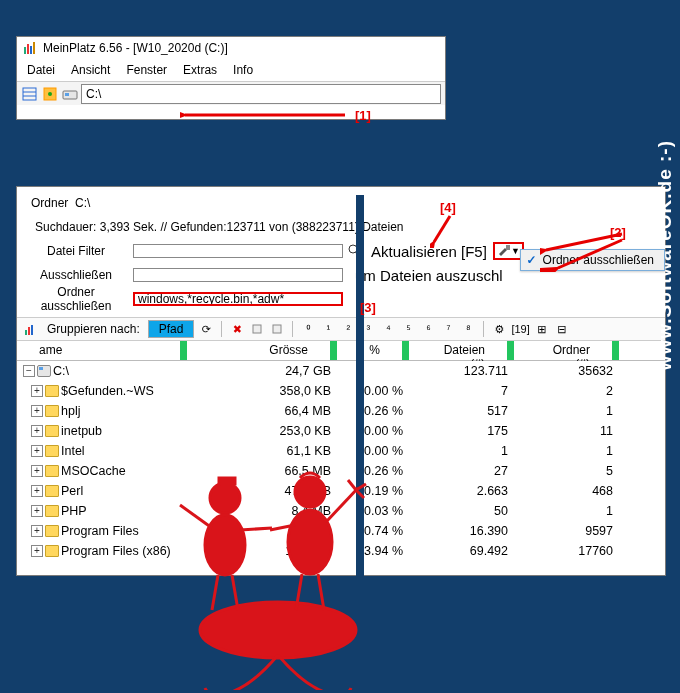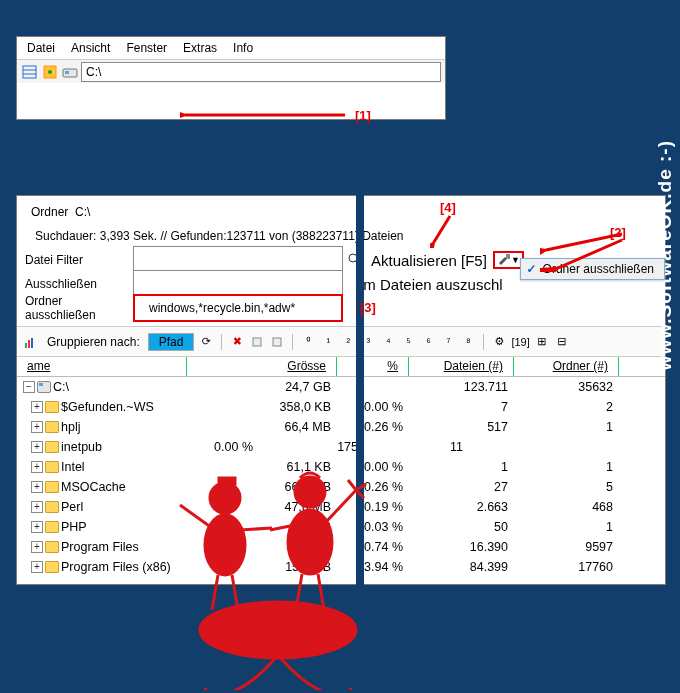--- a/index.html
+++ b/index.html
@@ -9,41 +9,41 @@
   .topwin { left: 16px; top: 36px; width: 430px; height: 84px; }
   .titlebar { display: flex; align-items: center; height: 22px; padding: 2px 6px; background: #fff; }
   .titlebar .ticon { width: 16px; height: 14px; margin-right: 4px; }
   .menubar { display: flex; gap: 16px; padding: 4px 10px; font-size: 12px; }
   .menubar span { cursor: default; }
   .toolbar { display: flex; align-items: center; height: 24px; border-top: 1px solid #ccc; padding: 0 4px; background: #f4f4f4; }
   .tbicon { width: 18px; height: 18px; display: inline-flex; align-items: center; justify-content: center; margin-right: 2px; }
   .pathbox { flex: 1; height: 20px; border: 1px solid #888; background: #fff; padding: 0 4px; font-size: 12px; display: flex; align-items: center; }
 
   
-  .lower { left: 16px; top: 195px; width: 650px; height: 390px; display: flex; flex-direction: column; }
+  .lower { left: 16px; top: 186px; width: 650px; height: 390px; display: flex; flex-direction: column; }
   .splitgap { position: absolute; left: 356px; top: 195px; width: 8px; height: 390px; background: #123e6b; z-index: 5; }
   .filters { padding: 6px 8px 4px; }
   .frow { display: flex; align-items: center; margin-bottom: 4px; height: 20px; }
-  .flabel { width: 108px; text-align: left; padding-right: 6px; font-size: 12px; }
-  .finput { height: 28px; border: 1px solid #888; background: #fff; font-size: 12px; padding: 0 14px; }
+  .flabel { width: 108px; text-align: center; padding-right: 6px; font-size: 12px; }
+  .finput { height: 14px; border: 1px solid #888; background: #fff; font-size: 12px; padding: 0 3px; }
   .finput.w1 { width: 210px; }
   .status { font-size: 12px; padding-left: 10px; }
   .aktual { font-size: 15px; padding-left: 4px; }
   .hl-input { border: 2px solid #e60000 !important; }
   .hl-btn { border: 2px solid #e60000; padding: 0 2px; display: inline-flex; align-items: center; }
   .dropdown { position: absolute; right: 0; top: 62px; background: #f0f0f0; border: 1px solid #7baedb; padding: 3px 10px 3px 6px; display: flex; align-items: center; gap: 6px; z-index: 10; height: 22px; box-shadow: 0 1px 2px rgba(0,0,0,.2); }
   .checkmark { color: #0a64c8; font-weight: bold; }
 
-  .grouprow { display: flex; align-items: center; padding: 2px 6px; border-top: 1px solid #ccc; border-bottom: 1px solid #ccc; height: 31px; gap: 4px; background: #fafafa; }
+  .grouprow { display: flex; align-items: center; padding: 2px 6px; border-top: 1px solid #ccc; border-bottom: 1px solid #ccc; height: 24px; gap: 4px; background: #fafafa; }
   .grouprow .lbl { margin: 0 4px; }
   .mini { width: 16px; height: 16px; display: inline-flex; align-items: center; justify-content: center; font-size: 11px; }
   .sep { width: 1px; height: 16px; background: #bbb; margin: 0 3px; }
 
   .listhdr { display: flex; border-bottom: 1px solid #bbb; background: #fff; font-size: 12px; height: 20px; }
-  .listhdr > div { border-right: 1px solid #22c55e; padding: 2px 10px; text-align: right; text-decoration: underline; }
+  .listhdr > div { border-right: 7px solid #22c55e; padding: 2px 22px; text-align: right; }
   .col-name { width: 170px; text-align: left !important; }
   .col-size { width: 150px; }
   .col-pct  { width: 72px; }
   .col-files{ width: 105px; }
   .col-fold { width: 105px; }
 
   .listbody { flex: 1; overflow: hidden; }
   .row { display: flex; height: 20px; align-items: center; font-size: 12.5px; }
   .row.root { background: #fff; font-weight: normal; }
   .row > div { padding: 0 6px; text-align: right; }
@@ -62,20 +62,31 @@
 
   
   .figures { position: absolute; left: 150px; top: 450px; z-index: 30; pointer-events: none; }
 
   svg { display: block; }
 </style>
 </head>
 <body>
 
 <div class="panel topwin">
+  <div class="titlebar">
+    <span class="ticon">
+      <svg width="16" height="14">
+          <rect x="1" y="6" width="2" height="7" fill="#2a7"></rect>
+          <rect x="4" y="3" width="2" height="10" fill="#e33"></rect>
+          <rect x="7" y="5" width="2" height="8" fill="#26c"></rect>
+          <rect x="10" y="1" width="2" height="12" fill="#c80"></rect>
+        </svg>
+    </span>
+    <span>MeinPlatz 6.56 - [W10_2020d (C:)]</span>
+  </div>
   <div class="menubar">
     <span>Datei</span>
     <span>Ansicht</span>
     <span>Fenster</span>
     <span>Extras</span>
     <span>Info</span>
   </div>
   <div class="toolbar">
     <span class="tbicon">
         <svg width="16" height="16">
@@ -227,20 +238,21 @@
         <div class="col-files">517</div>
         <div class="col-fold">1</div>
       </div>
       <div class="row">
         <div class="col-name">
           <span style="width: 6px;"></span>
           <span class="expander">+</span>
           <span class="foldericon"></span>
           <span>inetpub</span>
         </div>
+        <div class="col-size">253,0 KB</div>
         <div class="col-pct">0.00 %</div>
         <div class="col-files">175</div>
         <div class="col-fold">11</div>
       </div>
       <div class="row">
         <div class="col-name">
           <span style="width: 6px;"></span>
           <span class="expander">+</span>
           <span class="foldericon"></span>
           <span>Intel</span>
@@ -300,21 +312,21 @@
       </div>
       <div class="row">
         <div class="col-name">
           <span style="width: 6px;"></span>
           <span class="expander">+</span>
           <span class="foldericon"></span>
           <span>Program Files (x86)</span>
         </div>
         <div class="col-size">15,8 GB</div>
         <div class="col-pct">63.94 %</div>
-        <div class="col-files">84.399</div>
+        <div class="col-files">69.492</div>
         <div class="col-fold">17760</div>
       </div>
     </div>
 </div>
 
 <div class="splitgap"></div>
 
 <span class="anno" style="left:355px;top:108px;">[1]</span>
 <svg class="arrow" style="left:180px;top:108px;" width="170" height="14">
     <defs>

